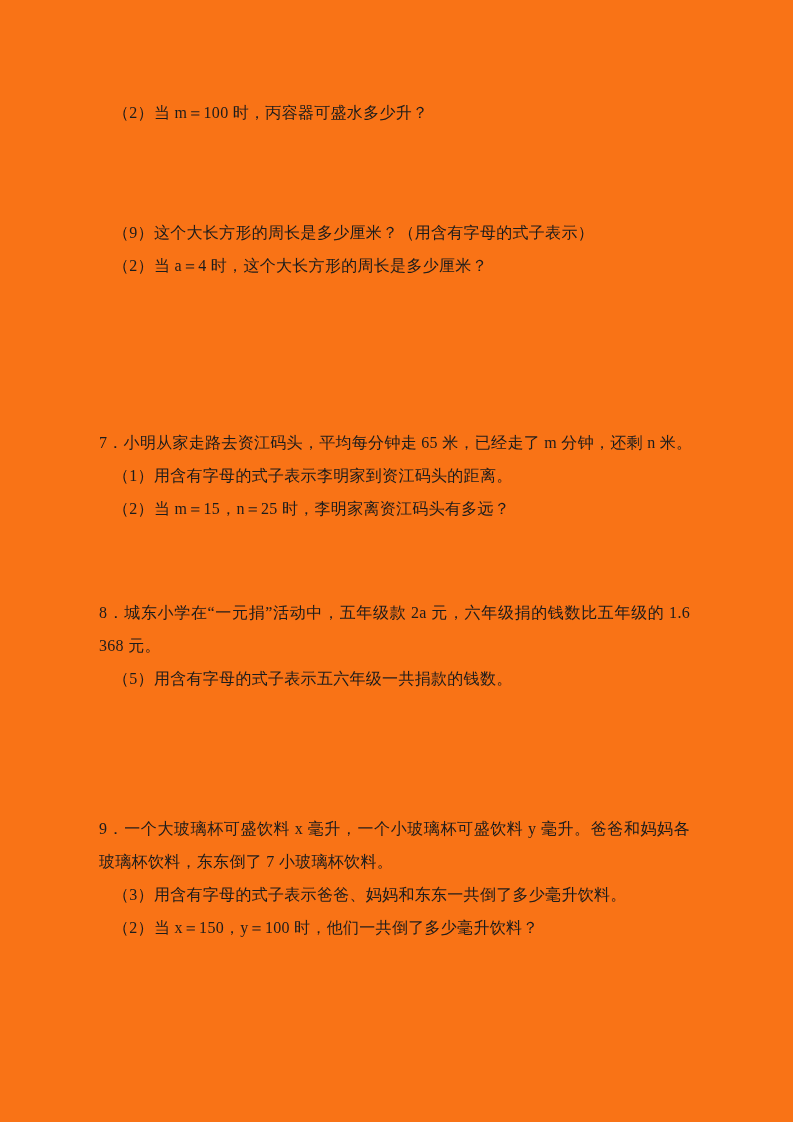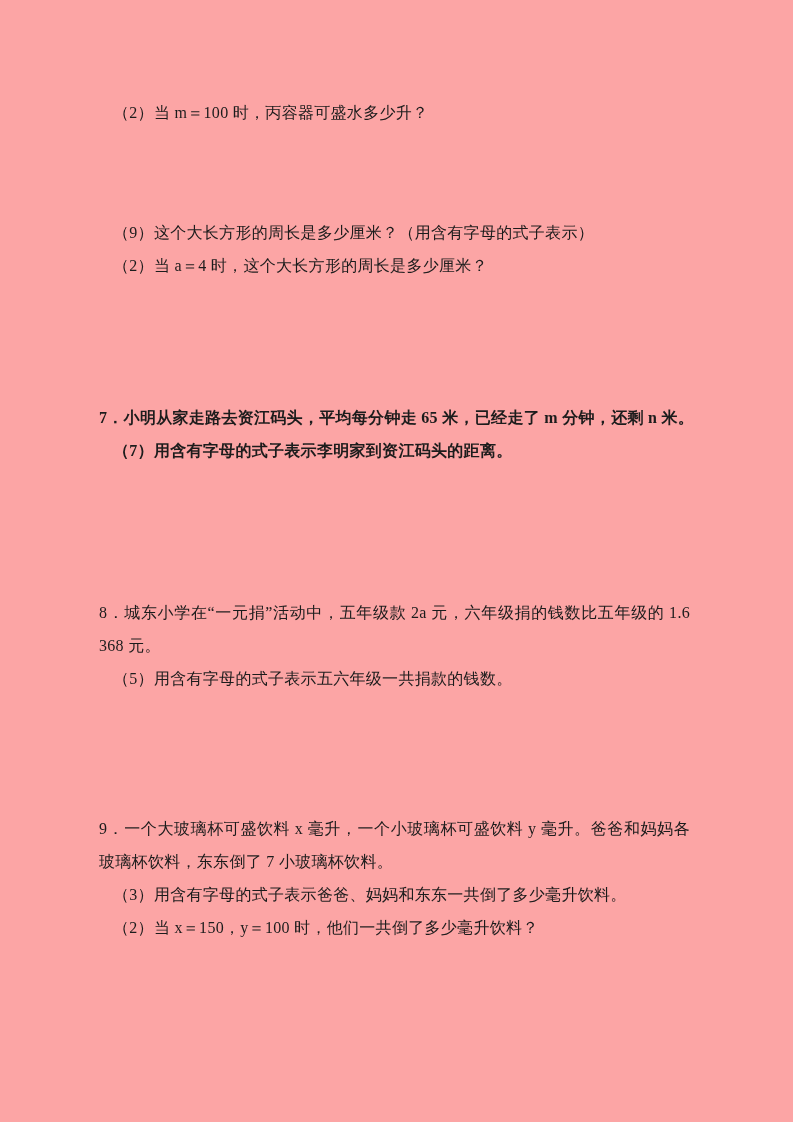--- a/index.html
+++ b/index.html
@@ -12,21 +12,21 @@
   body {
     position: relative;
     font-family: "Liberation Serif", "DejaVu Serif", serif;
     color: #1c1c1c;
   }
   .page {
     position: absolute;
     left: 0; top: 0;
     width: 793px;
     height: 1122px;
-    background: #fca5a5;
+    background: #f97316;
   }
   .block {
     position: absolute;
     left: 99px;
     width: 591px;
   }
   .line {
     font-size: 16px;
     line-height: 33px;
     height: 33px;
@@ -38,41 +38,42 @@
   }
   .line.justify {
     white-space: normal;
     text-align: justify;
     text-align-last: justify;
     overflow: hidden;
   }
   
   .pos-intro { top: 96px; }
   .pos-q6    { top: 216px; }
-  .pos-q7    { top: 401px; font-weight: bold; }
+  .pos-q7    { top: 426px; }
   .pos-q8    { top: 596px; }
   .pos-q9    { top: 812px; }
 </style>
 </head>
 <body>
 
 <div class="page">
 
   <div class="block pos-intro">
     <div class="line indent">（2）当 m＝100 时，丙容器可盛水多少升？</div>
   </div>
 
   <div class="block pos-q6">
     <div class="line indent">（9）这个大长方形的周长是多少厘米？（用含有字母的式子表示）</div>
     <div class="line indent">（2）当 a＝4 时，这个大长方形的周长是多少厘米？</div>
   </div>
 
   <div class="block pos-q7">
     <div class="line">7．小明从家走路去资江码头，平均每分钟走 65 米，已经走了 m 分钟，还剩 n 米。</div>
-    <div class="line indent">（7）用含有字母的式子表示李明家到资江码头的距离。</div>
+    <div class="line indent">（1）用含有字母的式子表示李明家到资江码头的距离。</div>
+    <div class="line indent">（2）当 m＝15，n＝25 时，李明家离资江码头有多远？</div>
   </div>
 
   <div class="block pos-q8">
     <div class="line justify">8．城东小学在“一元捐”活动中，五年级款 2a 元，六年级捐的钱数比五年级的 1.6 倍少</div>
     <div class="line">368 元。</div>
     <div class="line indent">（5）用含有字母的式子表示五六年级一共捐款的钱数。</div>
   </div>
 
   <div class="block pos-q9">
     <div class="line justify">9．一个大玻璃杯可盛饮料 x 毫升，一个小玻璃杯可盛饮料 y 毫升。爸爸和妈妈各倒了 2 大</div>

